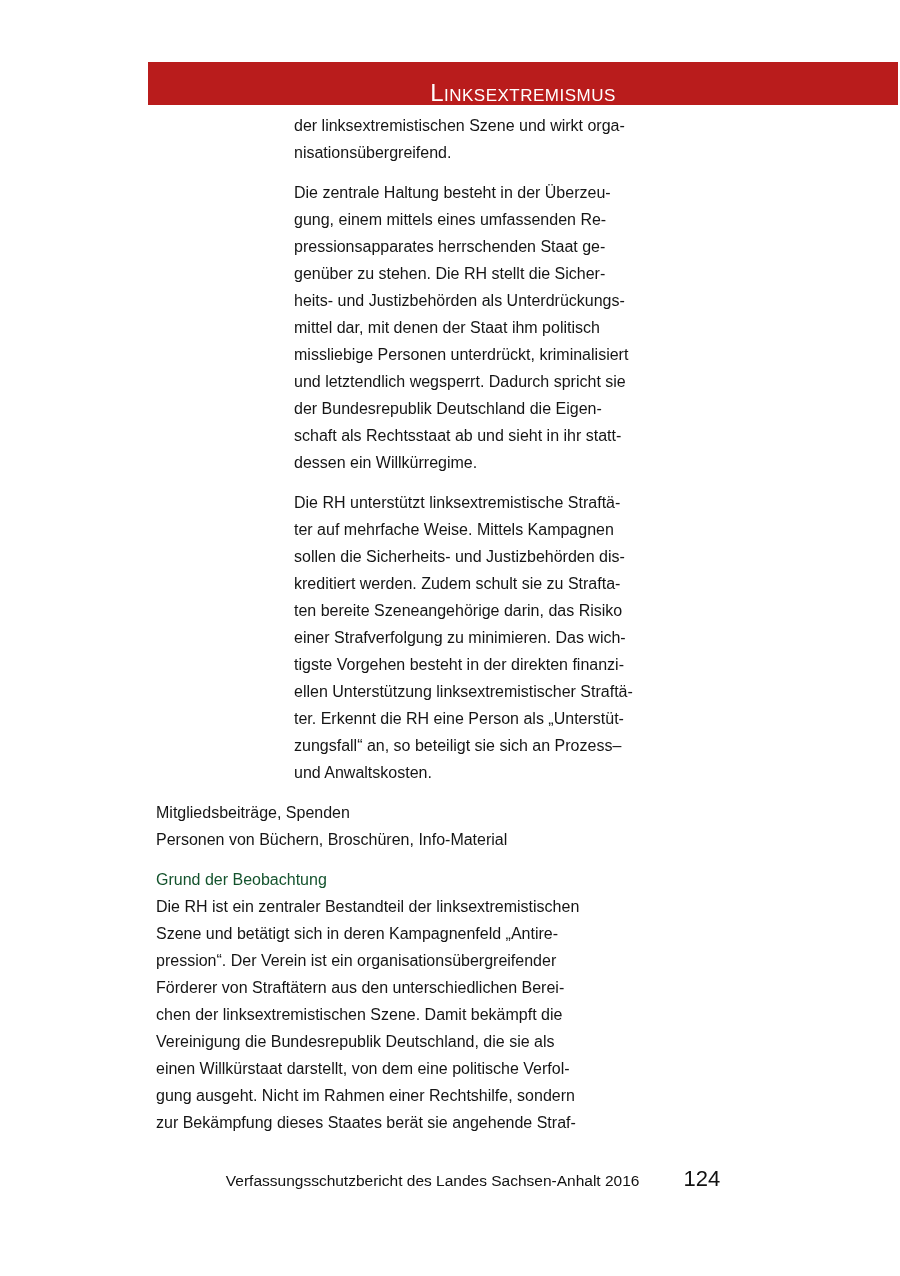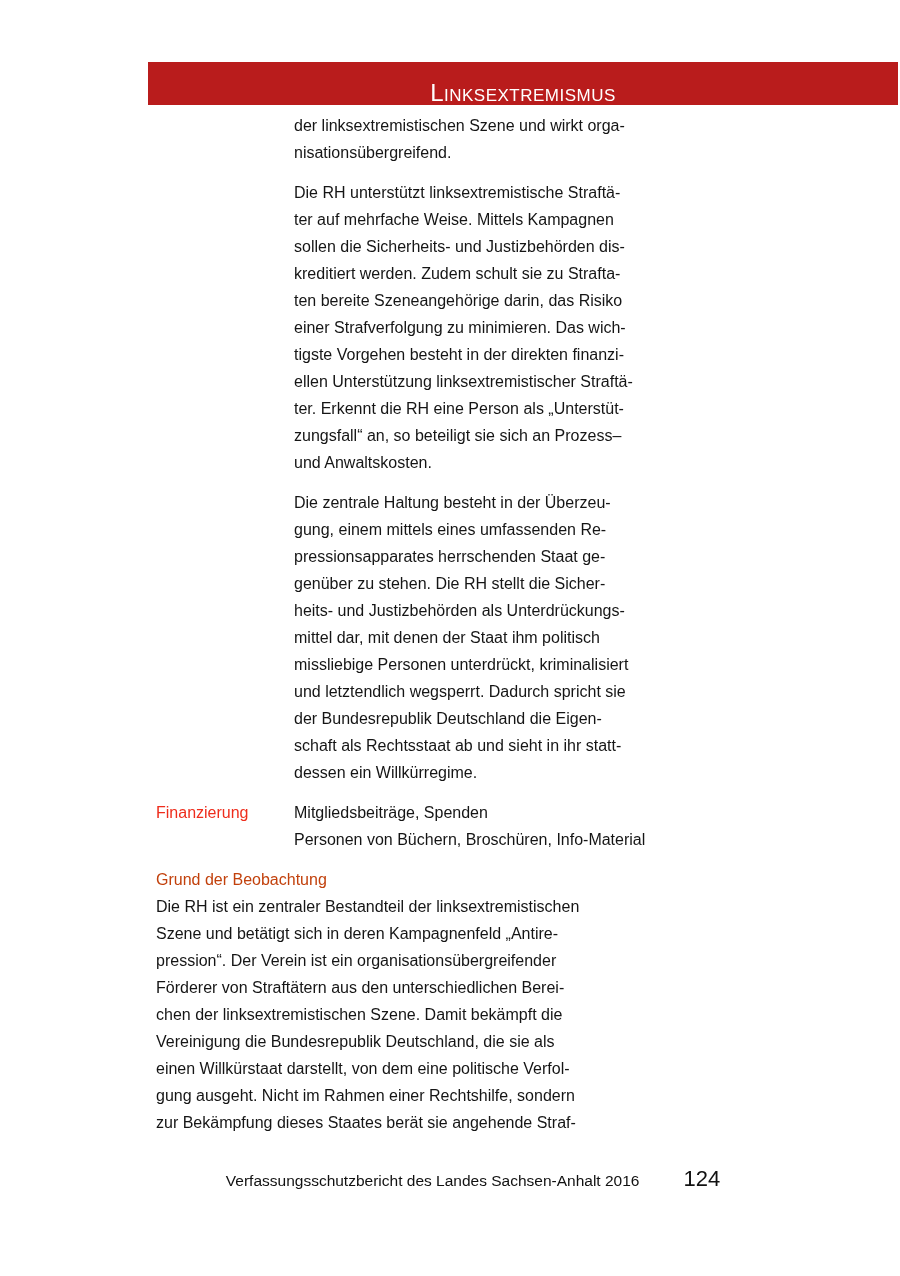--- a/index.html
+++ b/index.html
@@ -36,21 +36,21 @@
     line-height: 27px;
   }
 
   .indent-block { margin-left: 138px; }
   p.para { white-space: pre-line; margin-bottom: 13px; }
 
   .fin-row { display: flex; margin-top: 0; }
   .fin-label { width: 138px; flex-shrink: 0; color: #ee2d1c; }
   .fin-value { white-space: pre-line; }
 
-  .obs-heading { color: #c2410c; margin-top: 13px; }
+  .obs-heading { color: #14532d; margin-top: 13px; }
   .obs-text { white-space: pre-line; }
 
   .footer {
     position: absolute;
     left: 152px; top: 1166px;
     width: 642px;
     display: flex; justify-content: center; align-items: baseline;
     gap: 44px;
   }
   .footer-text { font-size: 15.5px; color: #111; text-align: right; }
@@ -63,46 +63,45 @@
 
   <div class="banner">
     <span class="banner-title">Linksextremismus</span>
   </div>
 
   <div class="content">
 
     <div class="indent-block">
       <p class="para">der linksextremistischen Szene und wirkt orga-
 nisationsübergreifend.</p>
+      <p class="para">Die zentrale Haltung besteht in der Überzeu-
+gung, einem mittels eines umfassenden Re-
+pressionsapparates herrschenden Staat ge-
+genüber zu stehen. Die RH stellt die Sicher-
+heits- und Justizbehörden als Unterdrückungs-
+mittel dar, mit denen der Staat ihm politisch
+missliebige Personen unterdrückt, kriminalisiert
+und letztendlich wegsperrt. Dadurch spricht sie
+der Bundesrepublik Deutschland die Eigen-
+schaft als Rechtsstaat ab und sieht in ihr statt-
+dessen ein Willkürregime.</p>
       <p class="para">Die RH unterstützt linksextremistische Straftä-
 ter auf mehrfache Weise. Mittels Kampagnen
 sollen die Sicherheits- und Justizbehörden dis-
 kreditiert werden. Zudem schult sie zu Strafta-
 ten bereite Szeneangehörige darin, das Risiko
 einer Strafverfolgung zu minimieren. Das wich-
 tigste Vorgehen besteht in der direkten finanzi-
 ellen Unterstützung linksextremistischer Straftä-
 ter. Erkennt die RH eine Person als „Unterstüt-
 zungsfall“ an, so beteiligt sie sich an Prozess–
 und Anwaltskosten.</p>
-      <p class="para">Die zentrale Haltung besteht in der Überzeu-
-gung, einem mittels eines umfassenden Re-
-pressionsapparates herrschenden Staat ge-
-genüber zu stehen. Die RH stellt die Sicher-
-heits- und Justizbehörden als Unterdrückungs-
-mittel dar, mit denen der Staat ihm politisch
-missliebige Personen unterdrückt, kriminalisiert
-und letztendlich wegsperrt. Dadurch spricht sie
-der Bundesrepublik Deutschland die Eigen-
-schaft als Rechtsstaat ab und sieht in ihr statt-
-dessen ein Willkürregime.</p>
     </div>
 
     <div class="fin-row">
-      <div class="fin-label">Finanzierung</div>
       <div class="fin-value">Mitgliedsbeiträge, Spenden
 Personen von Büchern, Broschüren, Info-Material</div>
     </div>
 
     <div class="obs-heading">Grund der Beobachtung</div>
 
     <div class="obs-text">Die RH ist ein zentraler Bestandteil der linksextremistischen
 Szene und betätigt sich in deren Kampagnenfeld „Antire-
 pression“. Der Verein ist ein organisationsübergreifender
 Förderer von Straftätern aus den unterschiedlichen Berei-

